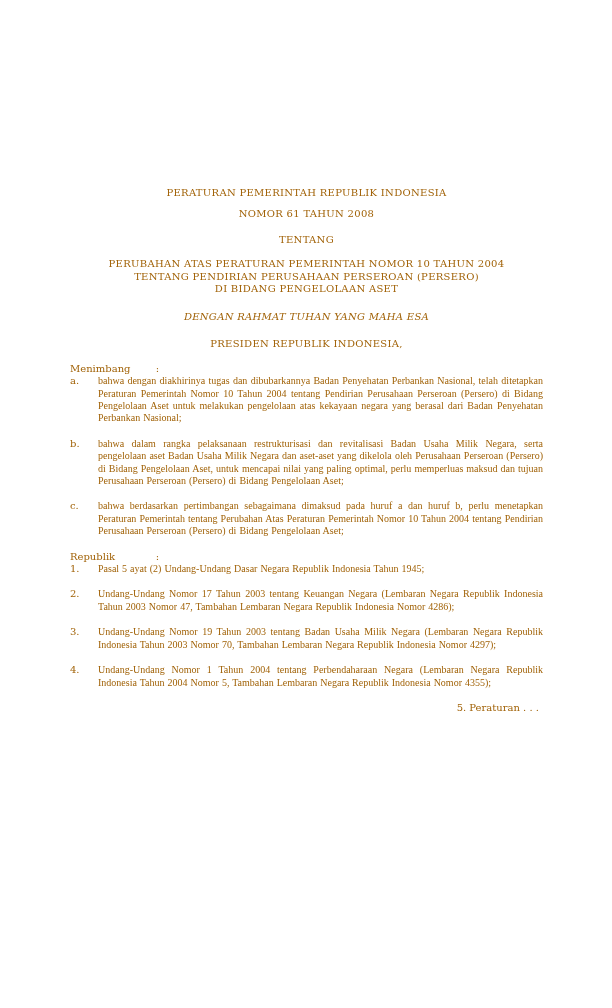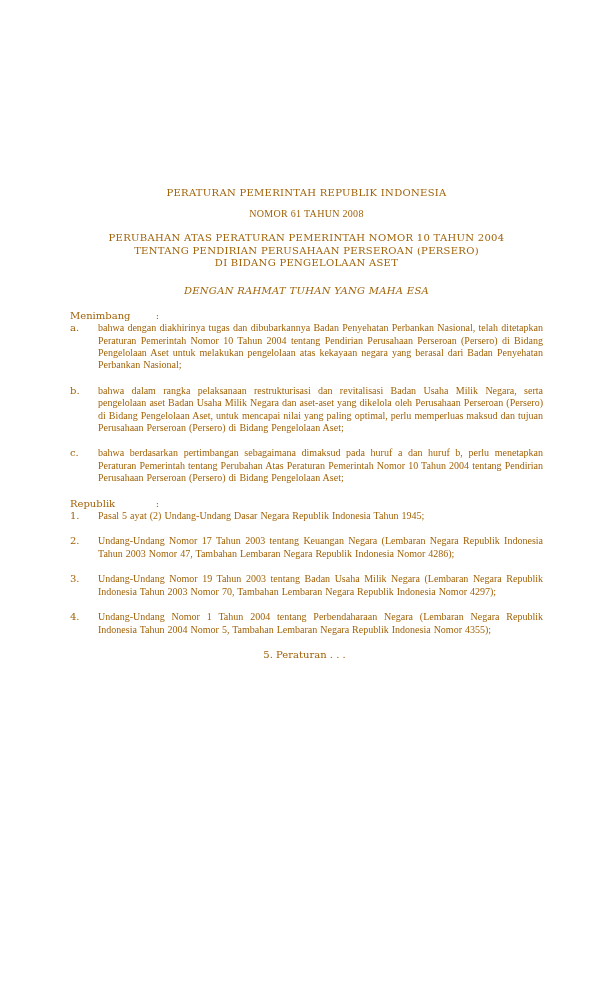--- a/index.html
+++ b/index.html
@@ -19,21 +19,21 @@
   .doc {
     position: absolute;
     left: 70px;
     top: 186px;
     width: 473px;
     font-size: 10px;
     line-height: 12.4px;
   }
   .hdr { text-align: center; letter-spacing: 0.3px; }
   .hdr.l1 { line-height: 13px; }
-  .hdr.l2 { margin-top: 8px; line-height: 13px; font-family: Liberation Serif, serif; }
+  .hdr.l2 { margin-top: 8px; line-height: 13px; }
   .hdr.tentang { margin-top: 13px; line-height: 13px; }
   .hdr.subject { margin-top: 12px; line-height: 12.6px; }
   .hdr.invocation { margin-top: 14px; line-height: 13px; font-style: italic; }
   .hdr.authority { margin-top: 14px; line-height: 13px; }
 
   .section { display: flex; margin-top: 13px; flex-direction: column; }
   .sec-label {
     width: 102px;
     flex-shrink: 0;
     display: flex;
@@ -45,41 +45,43 @@
   .item { display: flex; margin-bottom: 13px; }
   .item:last-child { margin-bottom: 0; }
   .item .marker { width: 28px; flex-shrink: 0; }
   .item .text {
     flex: 1;
     text-align: justify;
     word-spacing: 0.5px;
     font-family: Liberation Serif, serif;
   }
   .catchword {
-    text-align: center;
+    text-align: right;
     margin-top: 13px;
     padding-right: 4px;
   }
 </style>
 </head>
 <body>
 
 <div class="page">
   <div class="doc">
 
     <div class="hdr l1">PERATURAN PEMERINTAH REPUBLIK INDONESIA</div>
     <div class="hdr l2">NOMOR 61 TAHUN 2008</div>
+    <div class="hdr tentang">TENTANG</div>
 
     <div class="hdr subject">
       <div>PERUBAHAN ATAS PERATURAN PEMERINTAH NOMOR 10 TAHUN 2004</div>
       <div>TENTANG PENDIRIAN PERUSAHAAN PERSEROAN (PERSERO)</div>
       <div>DI BIDANG PENGELOLAAN ASET</div>
     </div>
 
     <div class="hdr invocation">DENGAN RAHMAT TUHAN YANG MAHA ESA</div>
+    <div class="hdr authority">PRESIDEN REPUBLIK INDONESIA,</div>
 
     <div class="section">
       <div class="sec-label">
         <span>Menimbang</span>
         <span>:</span>
       </div>
       <div class="items">
         <div class="item">
           <div class="marker">a.</div>
           <div class="text">bahwa dengan diakhirinya tugas dan dibubarkannya Badan Penyehatan Perbankan Nasional, telah ditetapkan Peraturan Pemerintah Nomor 10 Tahun 2004 tentang Pendirian Perusahaan Perseroan (Persero) di Bidang Pengelolaan Aset untuk melakukan pengelolaan atas kekayaan negara yang berasal dari Badan Penyehatan Perbankan Nasional;</div>

